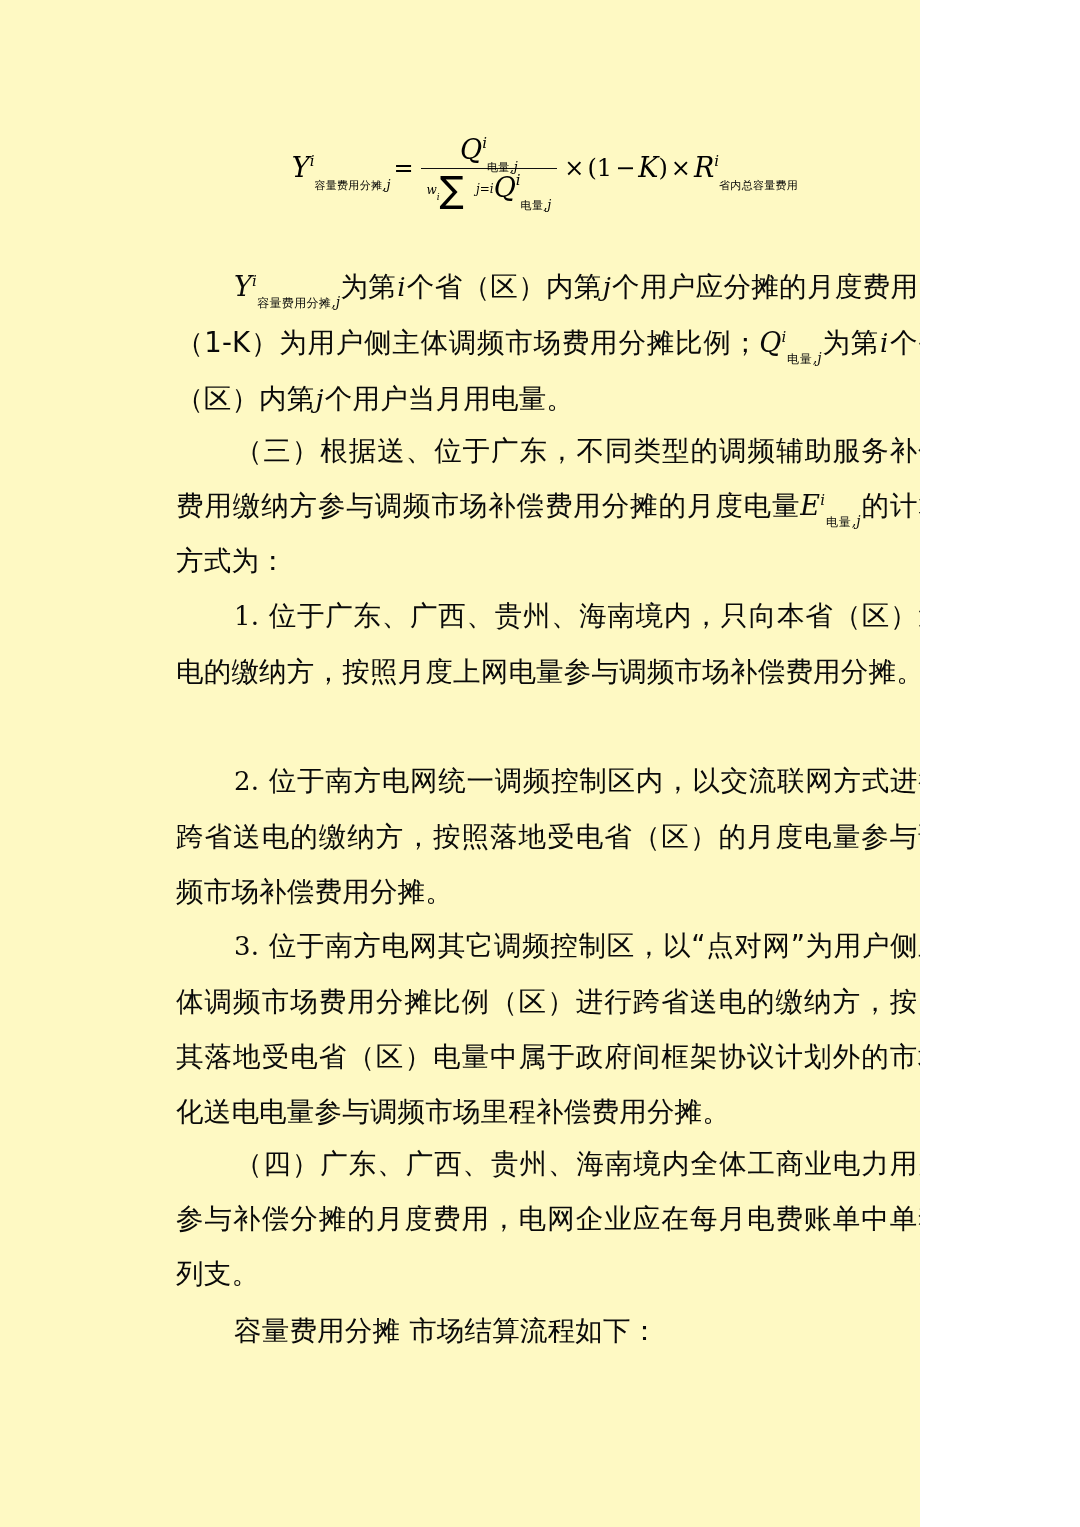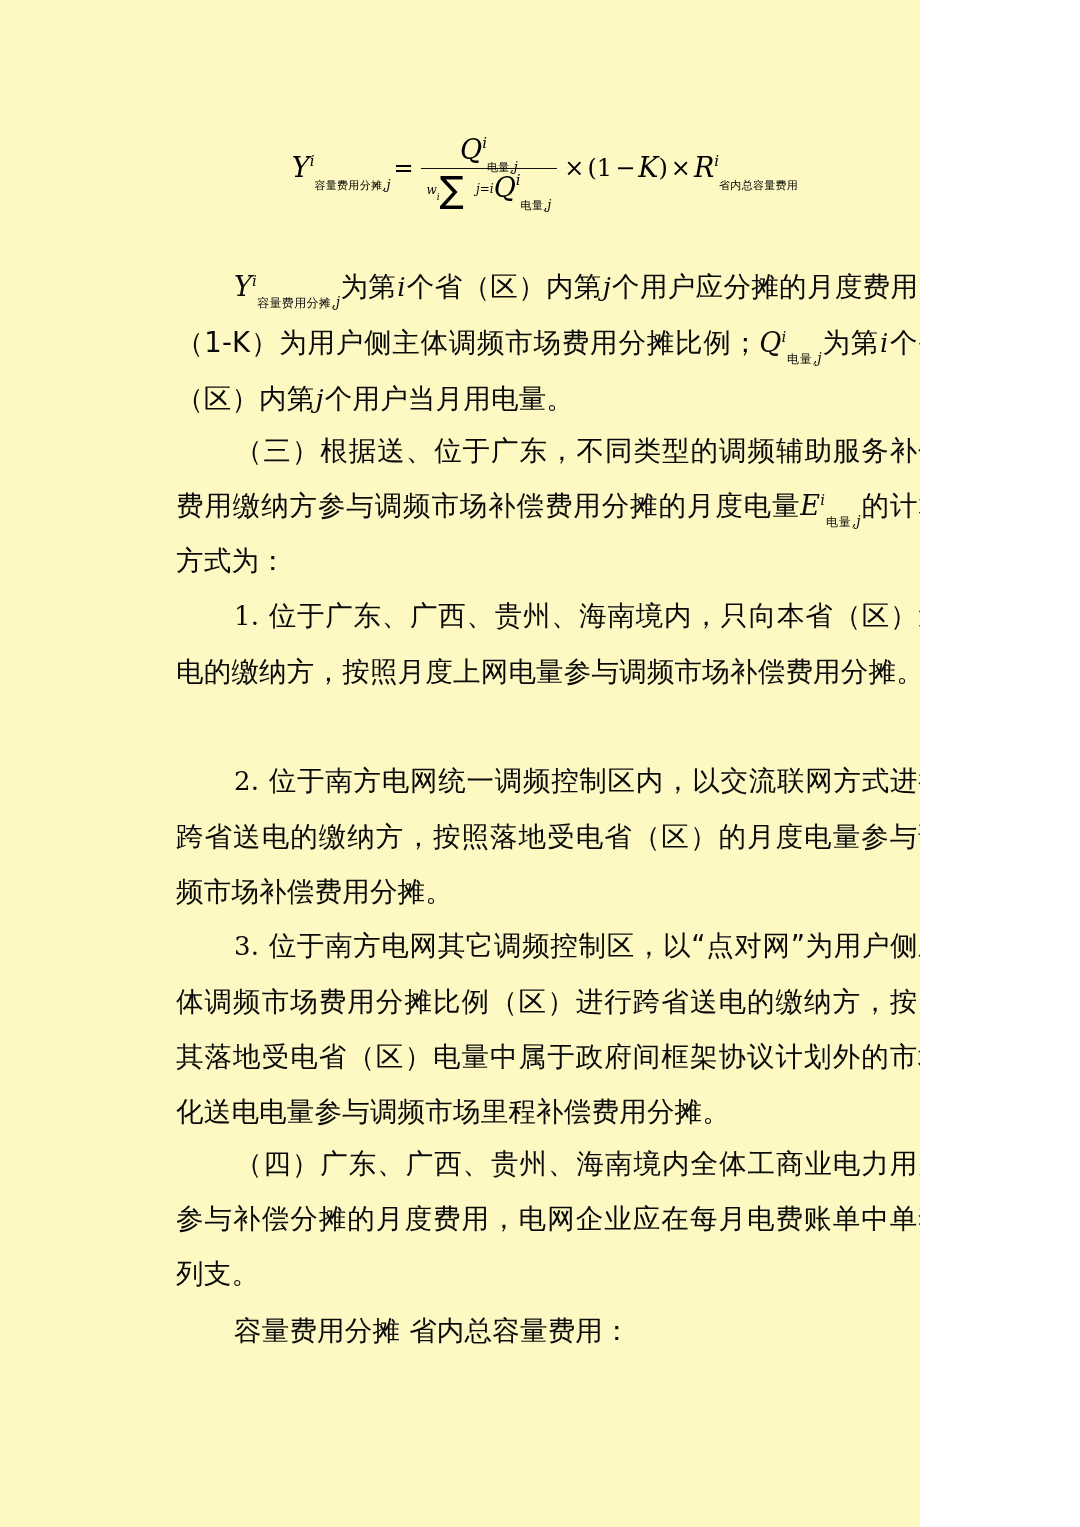--- a/index.html
+++ b/index.html
@@ -237,16 +237,16 @@
     <p class="para p2"><span class="ind"></span><span>（三）根据送、位于广东，不同类型的调频辅助服务补偿费用缴纳方参与调频市场补偿费用分摊的月度电量</span><span class="inline-var"><span>E</span><span class="vsup">i</span><span class="vsub-cjk">电量</span><span class="vsub-it">,j</span></span><span>的计算方式为：</span></p>
 
     <p class="para p3"><span class="ind-num"></span><span class="latin-up">1.</span>&nbsp;<span>位于广东、广西、贵州、海南境内，只向本省（区）送电的缴纳方，按照月度上网电量参与调频市场补偿费用分摊。</span></p>
 
     <p class="para p4"><span class="ind-num"></span><span class="latin-up">2.</span>&nbsp;<span>位于南方电网统一调频控制区内，以交流联网方式进行跨省送电的缴纳方，按照落地受电省（区）的月度电量参与调频市场补偿费用分摊。</span></p>
 
     <p class="para p5"><span class="ind-num"></span><span class="latin-up">3.</span>&nbsp;<span>位于南方电网其它调频控制区，以“点对网”为用户侧主体调频市场费用分摊比例（区）进行跨省送电的缴纳方，按照其落地受电省（区）电量中属于政府间框架协议计划外的市场化送电电量参与调频市场里程补偿费用分摊。</span></p>
 
     <p class="para p6"><span class="ind"></span><span>（四）广东、广西、贵州、海南境内全体工商业电力用户参与补偿分摊的月度费用，电网企业应在每月电费账单中单独列支。</span></p>
 
-    <p class="para p7"><span class="ind"></span><span>容量费用分摊</span>&nbsp;<span>省内总容量费用：</span></p>
+    <p class="para p7"><span class="ind"></span><span>容量费用分摊</span>&nbsp;<span>市场结算流程如下：</span></p>
 
   </div>
 </div>
 
 </body></html>

